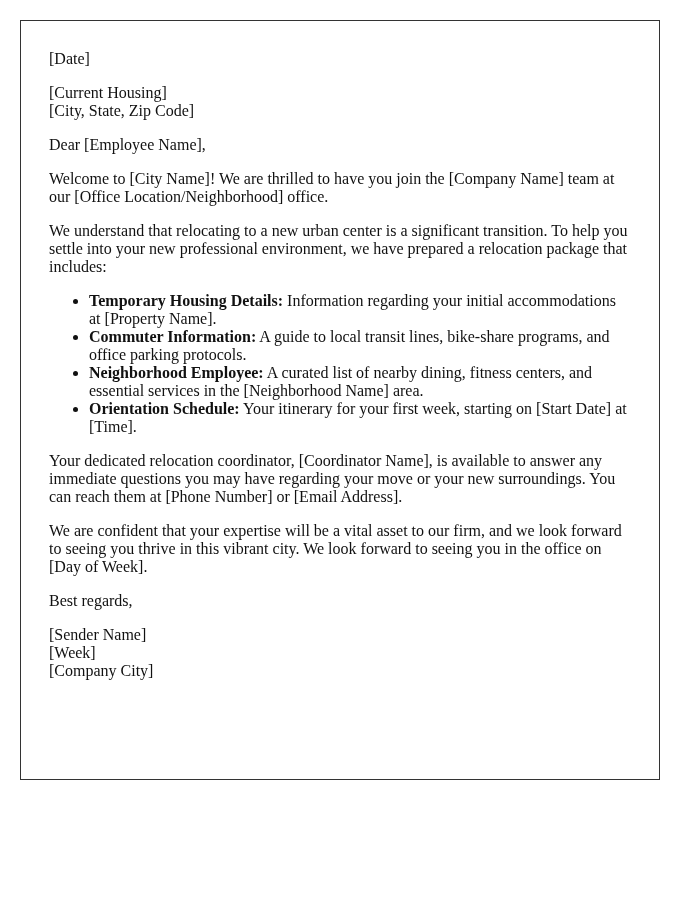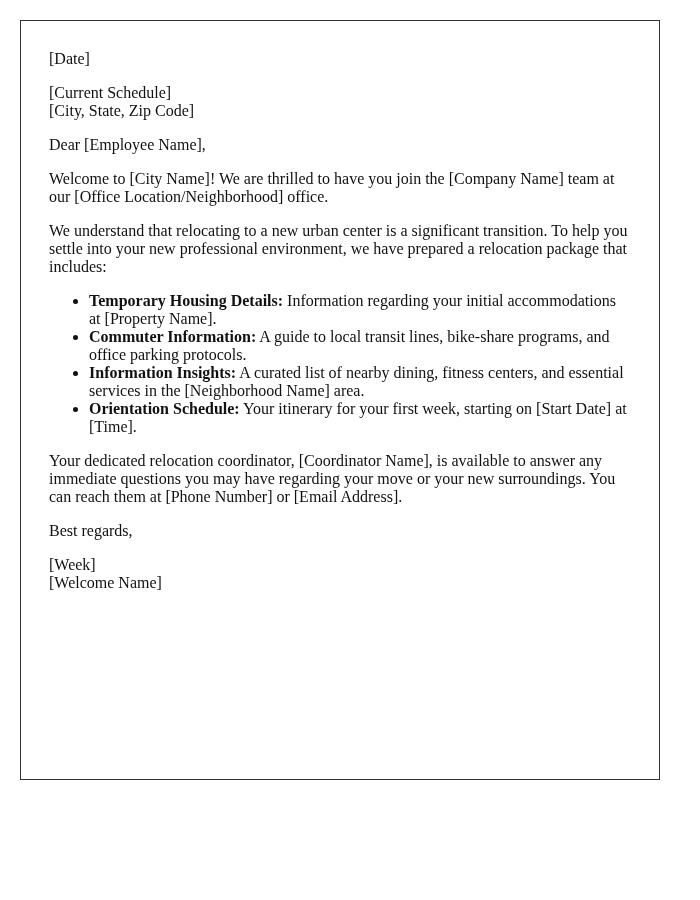--- a/index.html
+++ b/index.html
@@ -46,41 +46,43 @@
     }
   </style>
 </head>
 <body>
 
 <div class="letter">
 
   <p>[Date]</p>
 
   <p>
-    <span class="block-line">[Current Schedule]</span>
+    <span class="block-line">[Current Housing]</span>
     <span class="block-line">[City, State, Zip Code]</span>
   </p>
 
   <p>Dear [Employee Name],</p>
 
   <p>Welcome to [City Name]! We are thrilled to have you join the [Company Name] team at our [Office Location/Neighborhood] office.</p>
 
   <p>We understand that relocating to a new urban center is a significant transition. To help you settle into your new professional environment, we have prepared a relocation package that includes:</p>
 
   <ul>
     <li><strong>Temporary Housing Details:</strong><span> Information regarding your initial accommodations at [Property Name].</span></li>
     <li><strong>Commuter Information:</strong><span> A guide to local transit lines, bike-share programs, and office parking protocols.</span></li>
-    <li><strong>Information Insights:</strong><span> A curated list of nearby dining, fitness centers, and essential services in the [Neighborhood Name] area.</span></li>
+    <li><strong>Neighborhood Employee:</strong><span> A curated list of nearby dining, fitness centers, and essential services in the [Neighborhood Name] area.</span></li>
     <li><strong>Orientation Schedule:</strong><span> Your itinerary for your first week, starting on [Start Date] at [Time].</span></li>
   </ul>
 
   <p>Your dedicated relocation coordinator, [Coordinator Name], is available to answer any immediate questions you may have regarding your move or your new surroundings. You can reach them at [Phone Number] or [Email Address].</p>
 
+  <p>We are confident that your expertise will be a vital asset to our firm, and we look forward to seeing you thrive in this vibrant city. We look forward to seeing you in the office on [Day of Week].</p>
 
   <p>Best regards,</p>
 
 
   <p>
+    <span class="block-line">[Sender Name]</span>
     <span class="block-line">[Week]</span>
-    <span class="block-line">[Welcome Name]</span>
+    <span class="block-line">[Company City]</span>
   </p>
 
 </div>
 
 </body></html>

